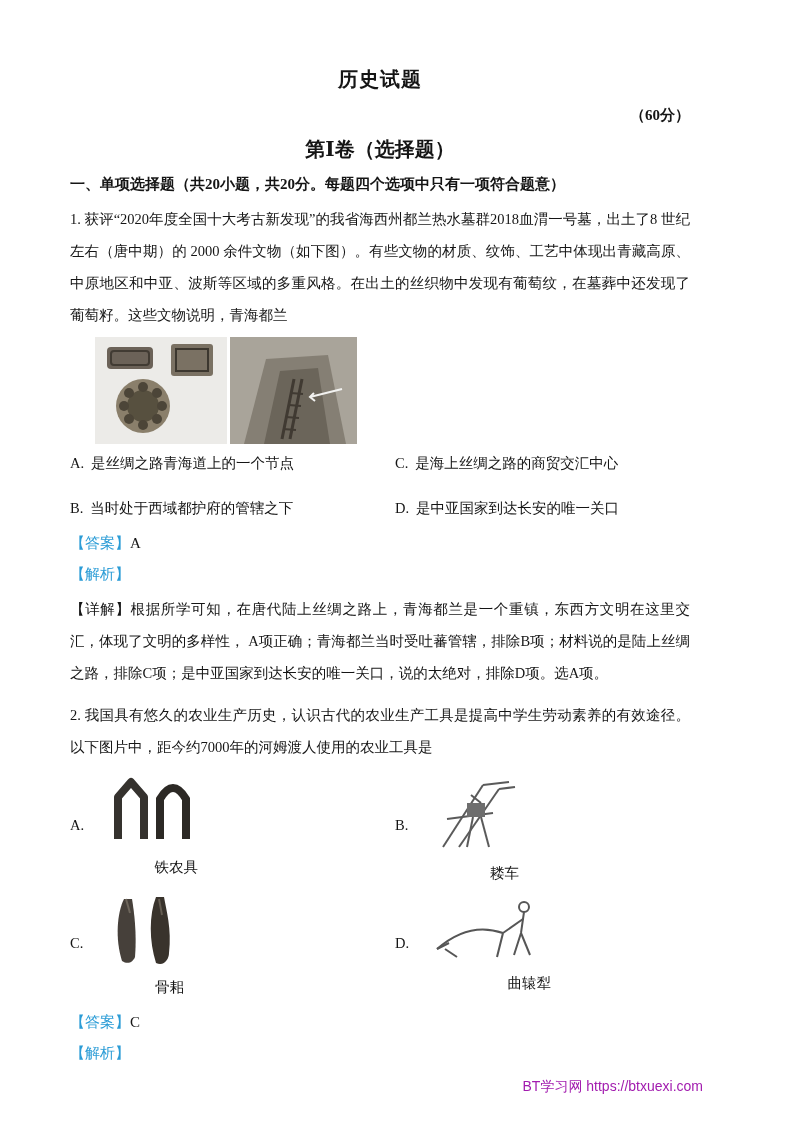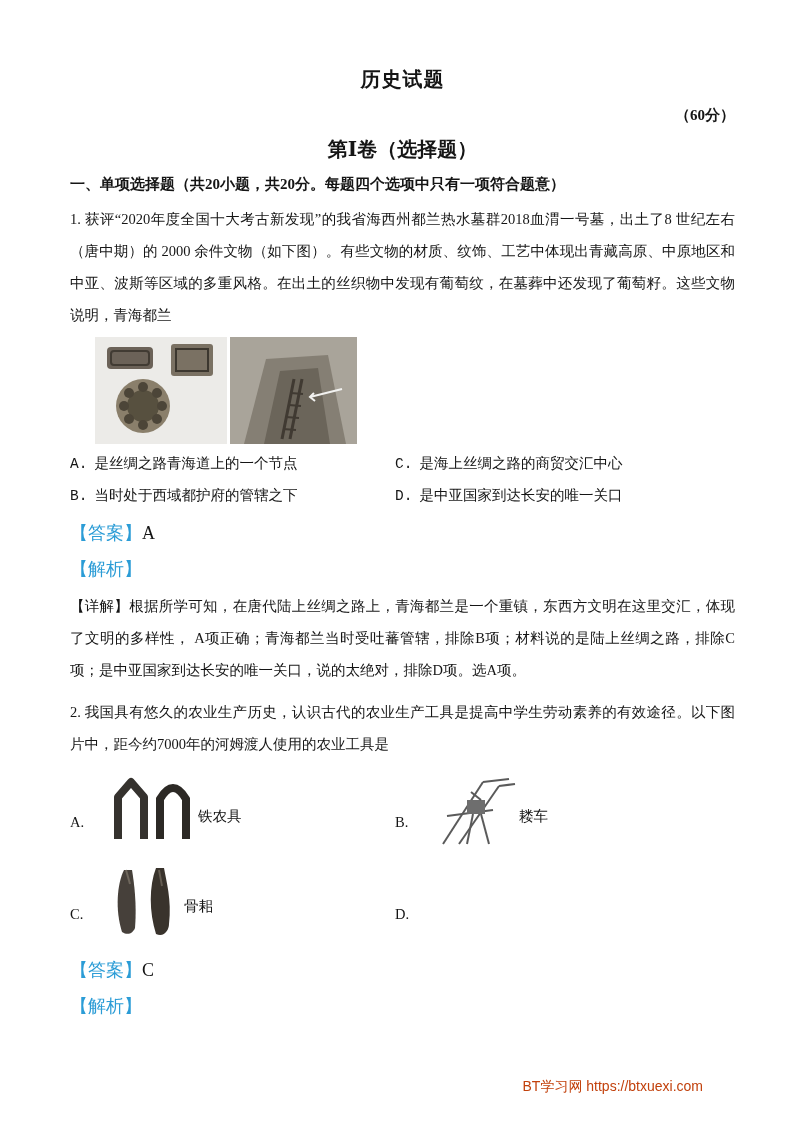--- a/index.html
+++ b/index.html
@@ -1,50 +1,50 @@
 <!DOCTYPE html>
 <html><head>
 <meta charset="utf-8">
 <style>
   * { margin:0; padding:0; box-sizing:border-box; }
   html,body { background:#ffffff; }
   body { font-family:"Liberation Serif","DejaVu Serif",serif; --accent:#2b9cd6; }
   .page { width:793px; height:1122px; background:#fff; margin:0 auto; position:relative; color:#151515; overflow:hidden; }
-  .content { padding:66px 58px 0 70px; }
+  .content { padding:66px 103px 0 70px; }
 
   .doc-title { text-align:center; font-size:20px; font-weight:bold; letter-spacing:1px; }
   .doc-score { text-align:right; font-size:15px; font-weight:bold; margin-top:13px; }
   .doc-volume { text-align:center; font-size:20px; font-weight:bold; margin-top:11px; }
   .section-header { font-size:15px; font-weight:bold; margin-top:12px; }
 
   .stem { font-size:14.5px; line-height:32px; text-align:justify; margin-top:9px; }
   .para  { font-size:14.5px; line-height:32px; text-align:justify; }
 
   .q1-images { display:flex; gap:3px; margin:6px 0 2px 25px; }
   .photo { height:107px; overflow:hidden; background:#ddd; }
   .photo svg { display:block; }
 
-  .optgrid { display:grid; grid-template-columns:325px auto; row-gap:13px; font-size:14.5px; margin-top:10px;font-family:Liberation Mono, monospace; }
+  .optgrid { display:grid; grid-template-columns:325px auto; row-gap:26px; font-size:14.5px; margin-top:10px; }
   .opt span + span { margin-left:7px; }
 
-  .line { font-size:18px; margin-top:0; }
+  .line { font-size:15px; margin-top:0; }
   .mt16 { margin-top:16px; }
   .mt12 { margin-top:12px; }
   .mt10 { margin-top:10px; }
   .mt6  { margin-top:9px; }
   .mark { color:var(--accent); }
 
   .q2grid { display:grid; grid-template-columns:325px auto; row-gap:10px; font-size:14.5px; margin-top:12px; }
   .q2cell { display:flex; gap:14px; }
   .q2label { width:22px; padding-top:42px; }
-  .q2fig { display:flex; flex-direction:row; align-items:center; }
+  .q2fig { display:flex; flex-direction:column; align-items:flex-end; }
   .q2img { background:#fff; }
   .q2cap { margin-top:7px; font-size:14.5px; text-align:center; }
 
-  .footer { position:absolute; bottom:26px; right:90px; color:#c2410c; font-size:14px;
+  .footer { position:absolute; bottom:26px; right:90px; color:#a21caf; font-size:14px;
             font-family:"Liberation Sans","DejaVu Sans",sans-serif; }
 </style>
 </head>
 <body style="--accent: #2b9cd6;">
 
 <div class="page">
   <div class="content">
 
     <div class="doc-title">历史试题</div>
     <div class="doc-score">（60分）</div>
@@ -161,20 +161,37 @@
               <path d="M50,4 C43,22 43,48 50,70 C58,74 63,66 63,60 C66,36 60,16 58,4 Z" fill="#39332c"></path>
               <path d="M53,6 L56,22" stroke="#655d52" stroke-width="2"></path>
             </svg>
           </div>
           <div class="q2cap">骨耜</div>
         </div>
       </div>
 
       <div class="q2cell">
         <span class="q2label">D.</span>
+        <div class="q2fig">
+          <div class="q2img">
+            <svg width="120" height="70" viewBox="0 0 120 70">
+              <g stroke="#565656" stroke-width="2" fill="none">
+                <path d="M6,56 Q38,28 72,40"></path>
+                <path d="M14,56 L26,64"></path>
+                <path d="M6,56 L18,50"></path>
+                <circle cx="93" cy="14" r="5"></circle>
+                <path d="M93,19 L90,40 L83,62"></path>
+                <path d="M90,40 L99,62"></path>
+                <path d="M92,26 L72,40"></path>
+                <path d="M72,40 L66,64"></path>
+              </g>
+            </svg>
+          </div>
+          <div class="q2cap">曲辕犁</div>
+        </div>
       </div>
 
     </div>
 
     <p class="line mt16">
       <span class="mark">【答案】</span><span>C</span>
     </p>
     <p class="line mt12">
       <span class="mark">【解析】</span>
     </p>

